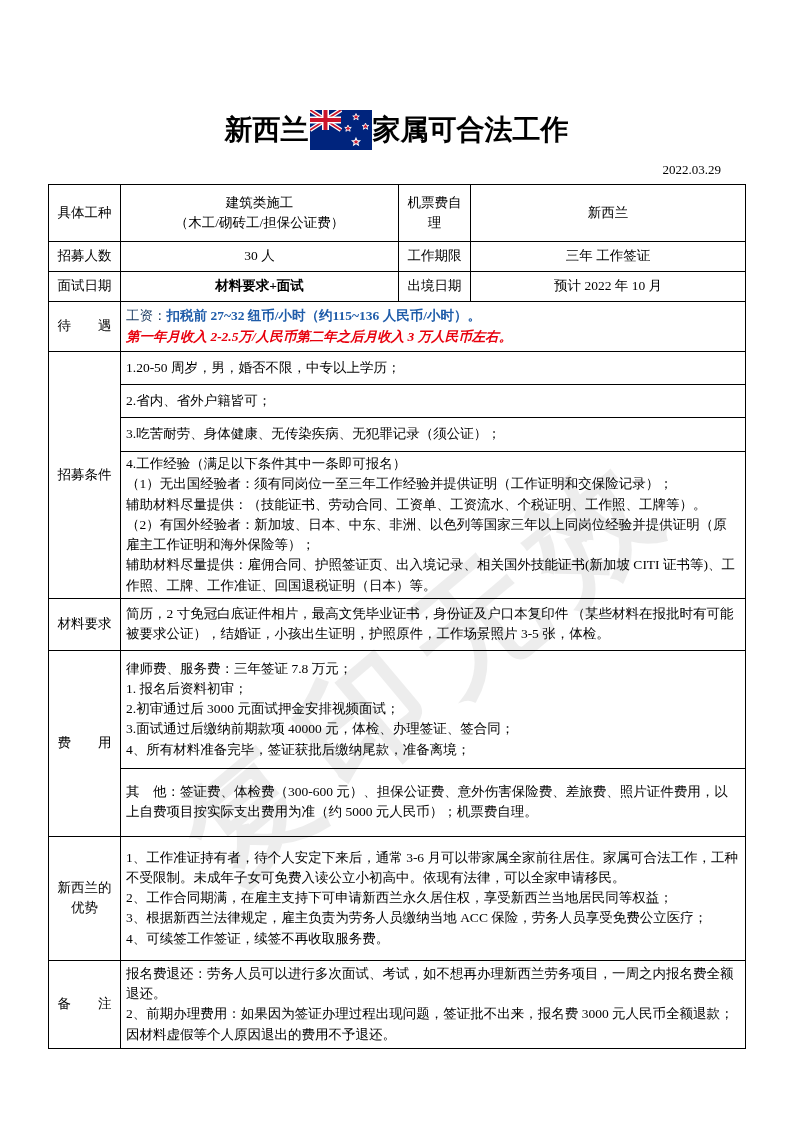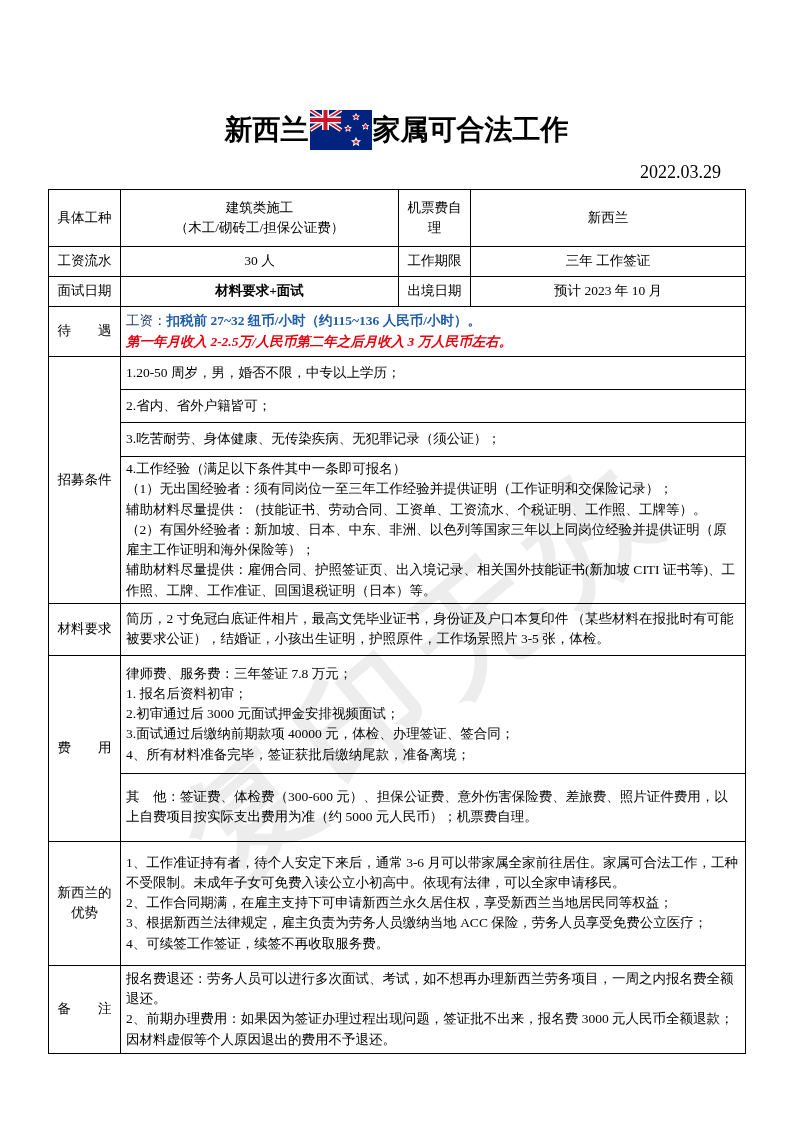--- a/index.html
+++ b/index.html
@@ -34,21 +34,21 @@
     justify-content:center;
     font-size:28px;
     font-weight:bold;
     line-height:1.1;
   }
   .doc-title .flag{width:62px;height:40px;margin:0 1px;}
   .doc-date{
     text-align:right;
     padding-right:72px;
     margin-top:12px;
-    font-size:18px;
+    font-size:13px;
   }
   table.main{
     border-collapse:collapse;
     margin:6px 0 0 48px;
     width:697px;
     table-layout:fixed;
     font-size:13.5px;
     line-height:1.5;
   }
   table.main td{
@@ -117,31 +117,31 @@
       <tbody>
           <tr class="h57">
         <td class="lbl">具体工种</td>
         <td class="c pre">建筑类施工
 （木工/砌砖工/担保公证费）</td>
         <td class="lbl">机票费自理</td>
         <td class="c">新西兰</td>
       </tr>
 
       <tr class="h30">
-        <td class="lbl">工资流水</td>
+        <td class="lbl">招募人数</td>
         <td class="c">30 人</td>
         <td class="lbl">工作期限</td>
         <td class="c">三年 工作签证</td>
       </tr>
 
       <tr class="h30">
         <td class="lbl">面试日期</td>
         <td class="c b">材料要求+面试</td>
         <td class="lbl">出境日期</td>
-        <td class="c">预计 2023 年 10 月</td>
+        <td class="c">预计 2022 年 10 月</td>
       </tr>
 
       <tr class="h50">
         <td class="lbl">待　　遇</td>
         <td colspan="3">
           <div>
             <span class="navy">工资：</span><span class="b blue">扣税前 27~32 纽币/小时（约115~136 人民币/小时）。</span>
           </div>
           <div class="b red">第一年月收入 2-2.5万/人民币第二年之后月收入 3 万人民币左右。</div>
         </td>

